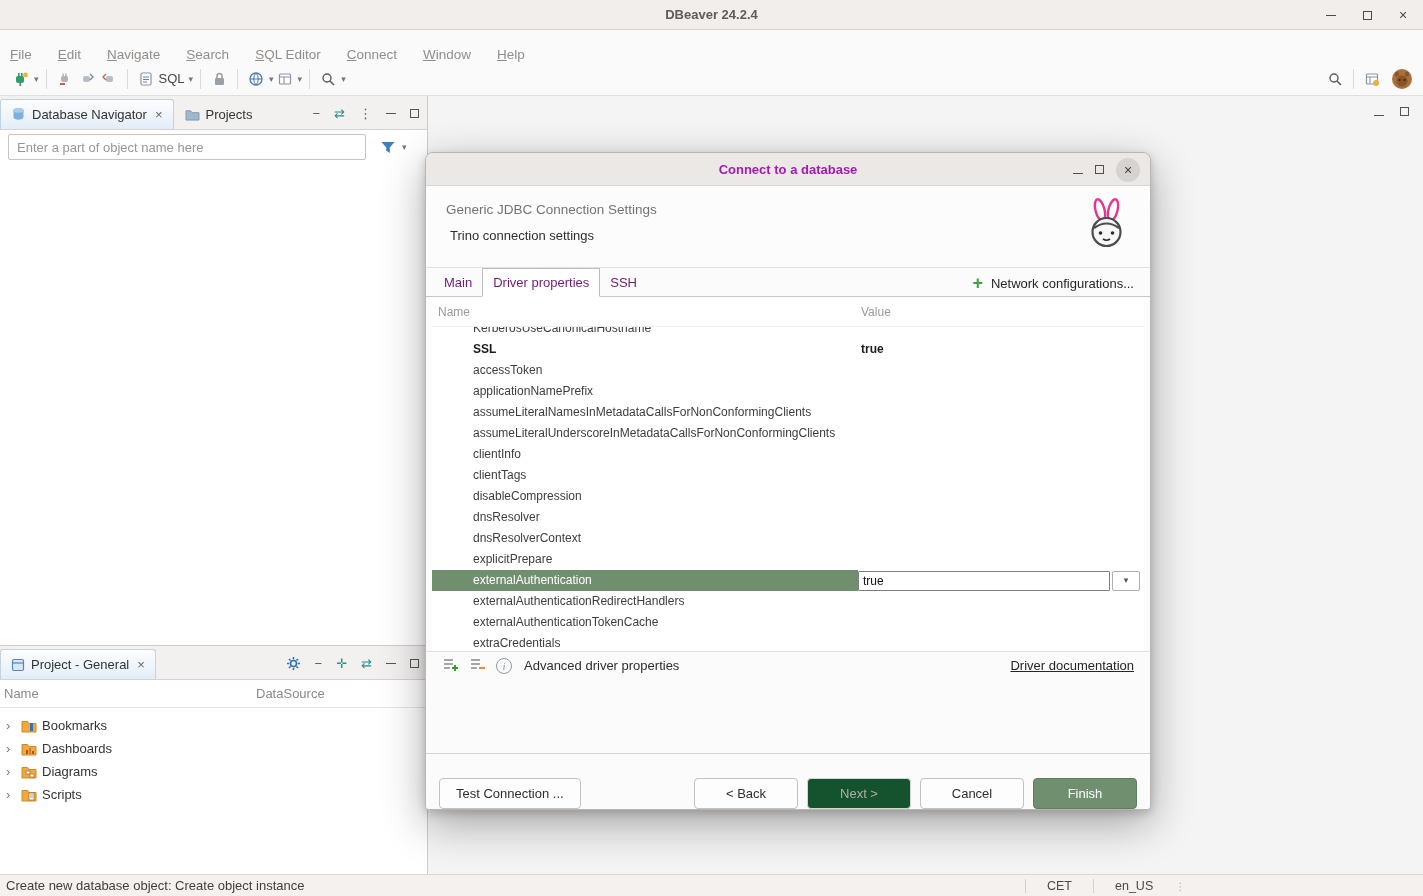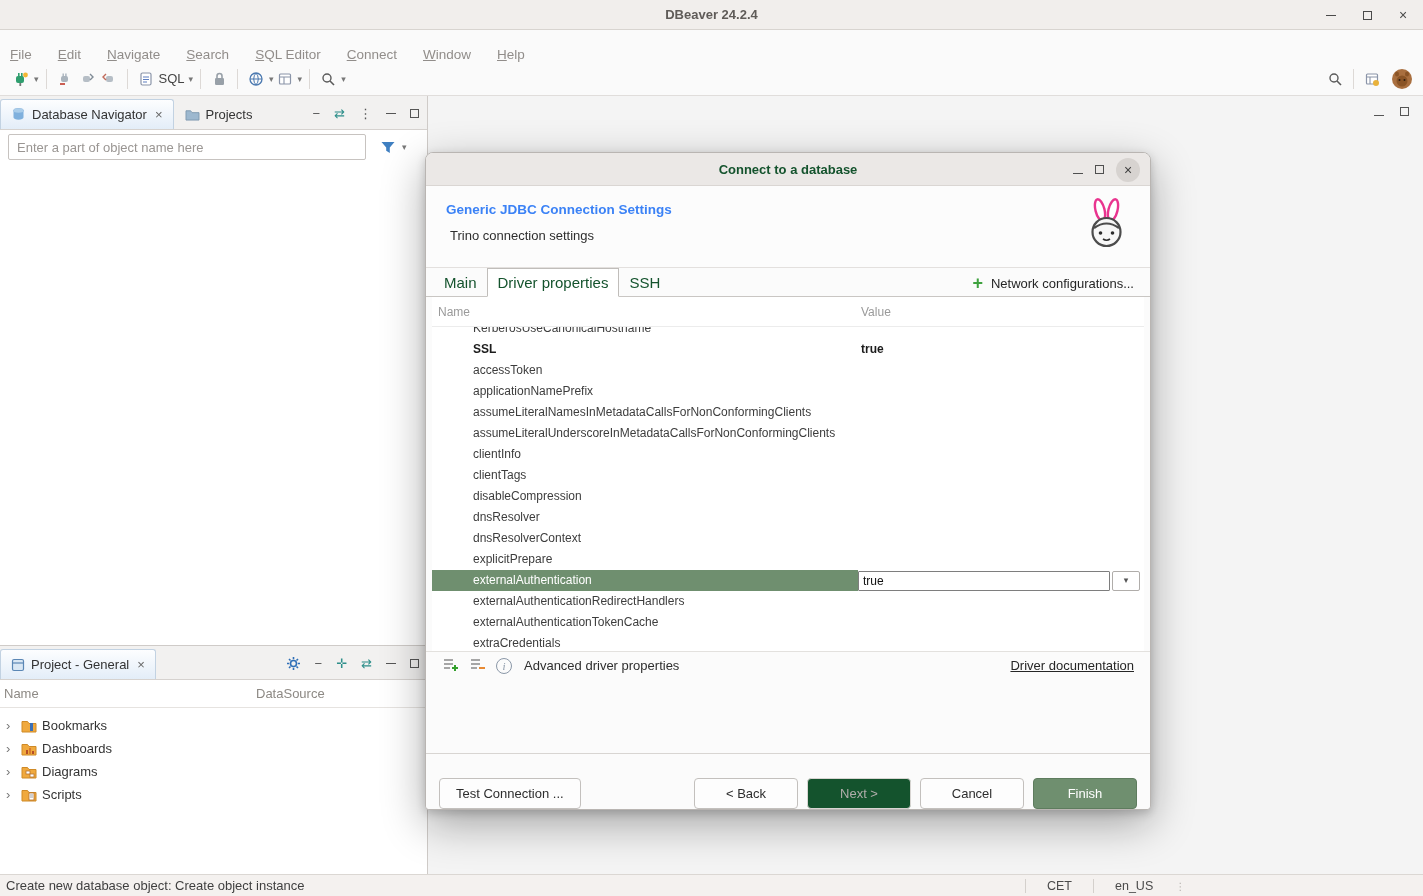--- a/index.html
+++ b/index.html
@@ -58,31 +58,31 @@
 
 
 .statusbar{position:absolute;left:0;bottom:0;width:100%;height:22px;background:#f4f1ef;border-top:1px solid #dbd7d3;display:flex;align-items:center;padding:0 6px;font-size:13px;color:#3f3f3f}
 .sb-right{position:absolute;left:1016px;top:0;height:22px;display:flex;align-items:center;gap:12px;color:#4a4a4a;font-size:12.5px}
 .sb-sep{width:1px;height:14px;background:#d4d0cc;margin:0 9px}
 .sb-grip{color:#b5b1ad;letter-spacing:2px;margin-left:10px;font-size:10px}
 
 
 .dialog{position:absolute;left:425px;top:152px;width:726px;height:658px;background:#fbfbfb;border:1px solid #b9b5b2;border-radius:8px 8px 4px 4px;box-shadow:0 14px 44px rgba(0,0,0,.33),0 3px 10px rgba(0,0,0,.18);z-index:10;display:flex;flex-direction:column}
 .dlg-titlebar{height:33px;background:#ebe8e6;border-bottom:1px solid #dad6d3;border-radius:7px 7px 0 0;display:flex;align-items:center;justify-content:center;position:relative}
-.dlg-title{color:#14532d;font-weight:bold;font-size:13px}
+.dlg-title{color:#a21caf;font-weight:bold;font-size:13px}
 .dlg-controls{position:absolute;right:10px;top:0;height:33px;display:flex;align-items:center;gap:12px;color:#4f4f4f}
 .dlg-close{width:24px;height:24px;border-radius:50%;background:#d7d3d0;display:flex;align-items:center;justify-content:center;font-size:14px;color:#3f3f3f}
 
 .dlg-header{height:81px;background:#fcfcfc;position:relative;padding:16px 20px 0 20px}
-.dlg-h1{font-size:13.5px;font-weight:bold;color:#3b82f6}
+.dlg-h1{font-size:13.5px;font-weight:normal;color:#737373}
 .dlg-h2{font-size:13px;color:#2e2e2e;margin-top:11px;padding-left:4px}
 .dlg-logo{position:absolute;right:22px;top:12px}
 
 .dlg-tabs{height:30px;border-top:1px solid #e3e0de;border-bottom:1px solid #c9c6c3;display:flex;align-items:flex-end;padding-left:8px;background:#fbfbfb;position:relative}
-.dtab{height:29px;display:flex;align-items:center;padding:0 10px;font-size:15px;color:#14532d;margin-bottom:-1px}
+.dtab{height:29px;display:flex;align-items:center;padding:0 10px;font-size:13px;color:#701a75;margin-bottom:-1px}
 .dtab.active{background:#fff;border:1px solid #c0bdba;border-bottom:1px solid #fff}
 .net-conf{position:absolute;right:16px;top:0;height:30px;display:flex;align-items:center;gap:8px}
 .net-plus{color:#3fa23f;font-size:18px;font-weight:bold;line-height:1}
 .net-label{font-size:13px;color:#262626}
 
 .props-header{height:30px;display:flex;align-items:center;background:#fff;border-bottom:1px solid #ececec;font-size:12px;color:#9a9a9a;margin:0 6px}
 .props-header .h1{width:426px;padding-left:6px}
 .props-header .h2{padding-left:3px}
 
 .props-body{height:324px;overflow:hidden;margin:0 6px;background:#fff;position:relative}

